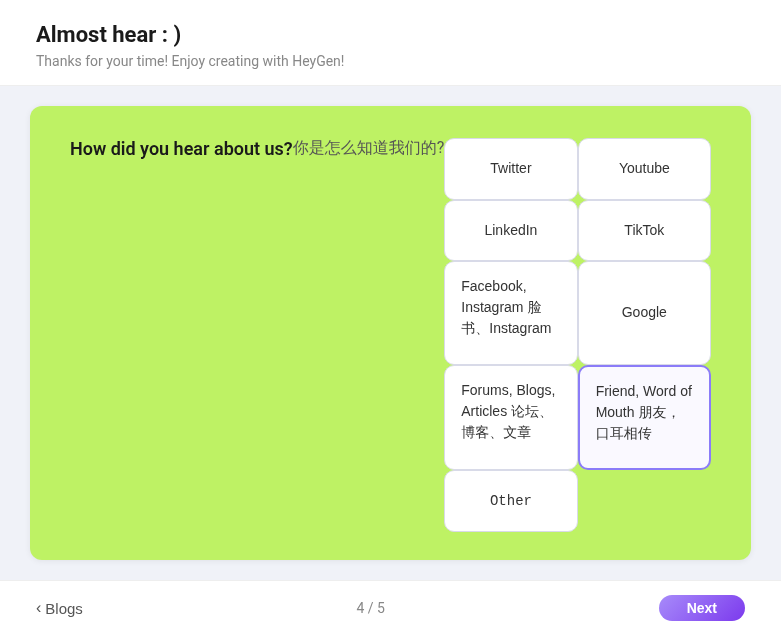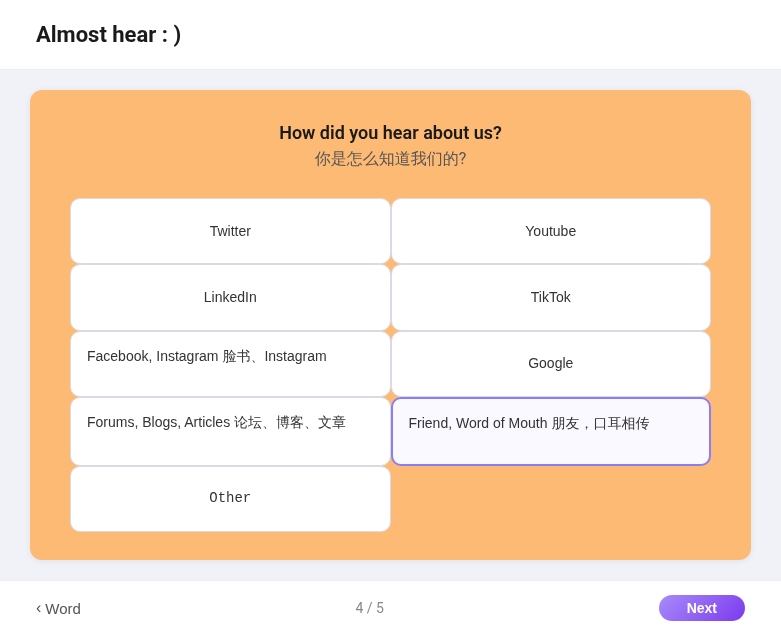--- a/index.html
+++ b/index.html
@@ -30,28 +30,28 @@
       color: #1a1a1a;
       margin-bottom: 6px;
     }
 
     .page-subtitle {
       font-size: 14px;
       color: #888;
     }
 
     .main-card {
-      background: #fdba74;
+      background: #bef264;
       border-radius: 12px;
       margin: 20px 30px;
       padding: 32px 40px 28px;
       box-shadow: 0 1px 6px rgba(0,0,0,0.07);
       flex: 1;
       display: flex;
-      flex-direction: column;
+      flex-direction: row;
     }
 
     .question-en {
       text-align: center;
       font-size: 18px;
       font-weight: 600;
       color: #1a1a1a;
       margin-bottom: 6px;
     }
 
@@ -135,20 +135,21 @@
       font-size: 14px;
       font-weight: 600;
       cursor: pointer;
     }
   </style>
 </head>
 <body>
 
 <div class="page-header">
   <div class="page-title">Almost hear : )</div>
+  <div class="page-subtitle">Thanks for your time! Enjoy creating with HeyGen!</div>
 </div>
 
 <div class="main-card">
   <div class="question-en">How did you hear about us?</div>
   <div class="question-zh">你是怎么知道我们的?</div>
 
   <div class="options-grid" id="options-grid">
 
   <button class="option-btn">Twitter</button>
       <button class="option-btn">Youtube</button>
@@ -158,17 +159,17 @@
       <button class="option-btn">Google</button>
       <button class="option-btn tall">Forums, Blogs, Articles 论坛、博客、文章</button>
       <button class="option-btn tall selected">Friend, Word of Mouth 朋友，口耳相传</button>
       <button class="option-btn" style="grid-column: 1; font-family: Liberation Mono, monospace;">Other</button>
     </div>
 </div>
 
 <div class="page-footer">
   <button class="back-btn">
     <span class="back-chevron">‹</span>
-    <span>Word</span>
+    <span>Blogs</span>
   </button>
   <span class="step-indicator">4 / 5</span>
   <button class="next-btn">Next</button>
 </div>
 
 </body></html>

